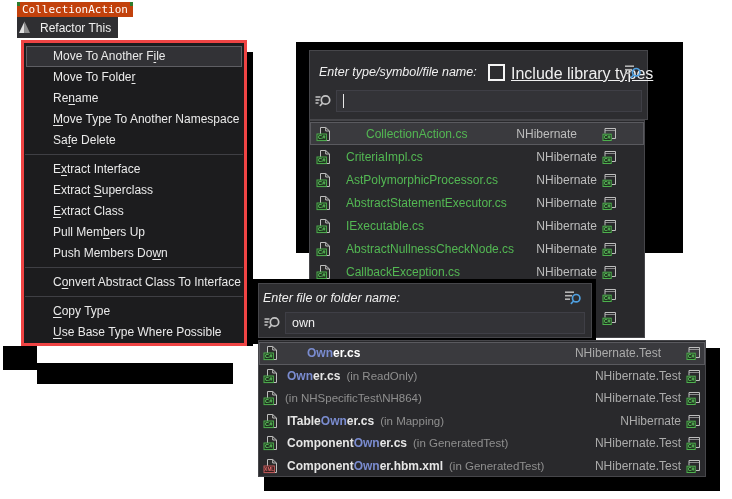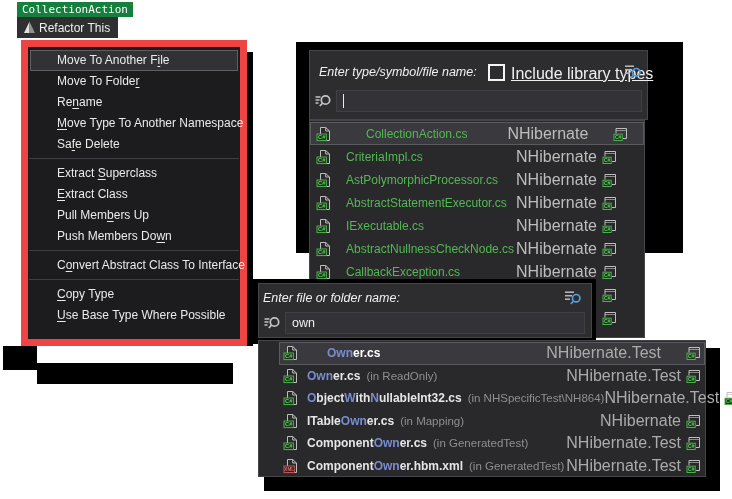--- a/index.html
+++ b/index.html
@@ -3,32 +3,32 @@
 <meta charset="utf-8">
 <style>
   html,body{margin:0;padding:0;background:#fff;}
   .stage{position:relative;width:732px;height:499px;background:#ffffff;overflow:hidden;
          font-family:"Liberation Sans",sans-serif;-webkit-font-smoothing:antialiased;}
   .sh{position:absolute;background:#000;z-index:1;}
   .sh.z3{z-index:3;}
 
   
   .sel-label{position:absolute;left:17px;top:2px;height:15px;line-height:15px;padding:0 5px;
-             background:#15803d;color:#fff;font-family:"DejaVu Sans Mono",monospace;font-size:11px;z-index:2;}
+             background:#c2410c;color:#fff;font-family:"DejaVu Sans Mono",monospace;font-size:11px;z-index:2;}
   .sel-label .hnd{position:absolute;top:0;width:3px;height:4px;background:#2E7D2E;}
   .sel-label .h1{left:0;} .sel-label .h2{right:0;}
 
   
   .menu-header{position:absolute;left:17px;top:17px;width:101px;height:21px;background:#2F2F32;
-               color:#EFEFEF;font-size:12px;display:flex;align-items:center;gap:2px;
-               padding-left:5px;z-index:2;box-sizing:border-box;}
+               color:#EFEFEF;font-size:12px;display:flex;align-items:center;gap:8px;
+               z-index:2;box-sizing:border-box;}
 
   
   .menu{position:absolute;left:21px;top:40px;width:226px;height:306px;background:#1C1C1E;
-        border:7px solid #ef4444;box-sizing:border-box;z-index:2;padding-top:3px;
+        border:3px solid #ef4444;box-sizing:border-box;z-index:2;padding-top:3px;
         color:#EAEAEA;font-size:12px;}
   .mi{height:21px;line-height:21px;padding-left:27px;margin:0 2px;white-space:nowrap;}
   .mi u{text-underline-offset:2px;}
   .mi.sel{background:#323236;box-shadow:inset 0 0 0 1px #5E5E63;}
   .msep{border-top:1px solid #3F3F44;margin:3px 1px 4px 1px;}
 
   
   .pwin{position:absolute;background:#2D2D30;border:1px solid #46464A;box-sizing:border-box;color:#F0F0F0;}
   #p1h{left:309px;top:50px;width:339px;height:70px;z-index:2;}
   #p1l{left:309px;top:120px;width:336px;height:218px;z-index:2;background:#29292C;padding-top:1px;}
@@ -51,24 +51,24 @@
   #p1h .sfield{left:26px;top:39px;width:306px;}
   #p2h .sfield{left:26px;top:28px;width:300px;}
   .caret{display:inline-block;width:1px;height:14px;background:#E8E8E8;}
 
   
   .icn{width:16px;height:16px;flex:0 0 16px;}
   .icn svg{display:block;}
   .trow{height:23px;display:flex;align-items:center;padding:0 26px 0 6px;box-sizing:border-box;}
   .trow .nm{color:#53B853;font-size:12px;margin-left:14px;white-space:nowrap;}
   .sp{flex:1;}
-  .prj{color:#BDBDBD;font-size:16px;white-space:nowrap;}
+  .prj{color:#BDBDBD;font-size:12px;white-space:nowrap;}
   .picn{margin-left:5px;}
   .trow.sel,.frow.sel{background:#3A3A3E;box-shadow:inset 0 0 0 1px #5A5A5F;gap:20px;}
-  .frow{height:22.5px;display:flex;align-items:center;padding:0 3px 0 4px;box-sizing:border-box;margin-left:20px;}
+  .frow{height:22.5px;display:flex;align-items:center;padding:0 3px 0 4px;box-sizing:border-box;}
   .frow .nm{margin-left:8px;font-size:12px;font-weight:bold;color:#E6E6E6;white-space:pre;}
   .frow .nm .hl{color:#7A8CD0;}
   .frow .loc{margin-left:6px;font-size:11.5px;color:#8F8F8F;white-space:nowrap;}
   .frow .prj{color:#ABABAB;}
   .frow.sel .loc{color:#C9C9C9;}
   .frow.sel .nm{color:#FFFFFF;}
 </style>
 </head>
 <body>
 
@@ -97,20 +97,21 @@
     <span>Refactor This</span>
   </div>
 
   <div class="menu">
       <div class="mi sel">Move To Another F<u>i</u>le</div>
       <div class="mi">Move To Folde<u>r</u></div>
       <div class="mi">Re<u>n</u>ame</div>
       <div class="mi"><u>M</u>ove Type To Another Namespace</div>
       <div class="mi">Sa<u>f</u>e Delete</div>
       <div class="msep"></div>
+      <div class="mi">E<u>x</u>tract Interface</div>
       <div class="mi">Extract <u>S</u>uperclass</div>
       <div class="mi"><u>E</u>xtract Class</div>
       <div class="mi">Pull Mem<u>b</u>ers Up</div>
       <div class="mi">Push Members Do<u>w</u>n</div>
       <div class="msep"></div>
       <div class="mi">C<u>o</u>nvert Abstract Class To Interface</div>
       <div class="msep"></div>
       <div class="mi"><u>C</u>opy Type</div>
       <div class="mi"><u>U</u>se Base Type Where Possible</div>
     </div>
@@ -406,21 +407,20 @@
       </div>
       <div class="frow">
         <span class="icn">
           <svg width="16" height="16" viewBox="0 0 16 16">
             <path d="M4.5 1.5h5.2L13.5 5v9.5h-9z" fill="#2A2A2A" stroke="#BEBEBE"></path>
             <path d="M9.7 1.5V5h3.8" fill="none" stroke="#BEBEBE"></path>
             <rect x="1" y="8" width="9.4" height="6.6" fill="#1F321F" stroke="#4DB04D"></rect>
             <text x="5.7" y="13.2" font-size="5.6" font-weight="bold" fill="#63CE63" text-anchor="middle" font-family="sans-serif">C#</text>
           </svg>
         </span>
-        <span class="nm"><span class="hl">O</span><span>bject</span><span class="hl">W</span><span>ith</span><span class="hl">N</span><span>ullableInt32.cs</span></span>
         <span class="loc">(in NHSpecificTest\NH864)</span>
         <span class="sp"></span>
         <span class="prj">NHibernate.Test</span>
         <span class="icn picn">
           <svg width="16" height="16" viewBox="0 0 16 16">
             <path d="M3 7.5v-5h10.5v10H10" fill="none" stroke="#BEBEBE"></path>
             <path d="M3 4.5h10.5" fill="none" stroke="#BEBEBE" opacity=".65"></path>
             <rect x="1" y="8.2" width="8.2" height="6.3" fill="#1F321F" stroke="#4DB04D"></rect>
             <text x="5.1" y="13.2" font-size="5" font-weight="bold" fill="#63CE63" text-anchor="middle" font-family="sans-serif">C#</text>
           </svg>

